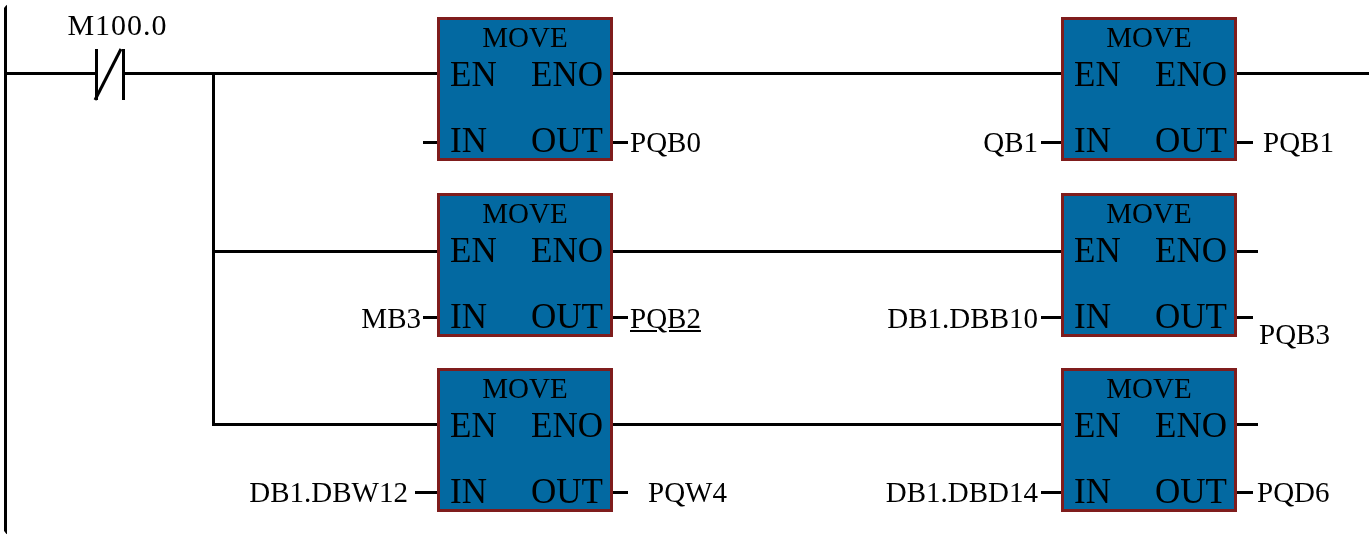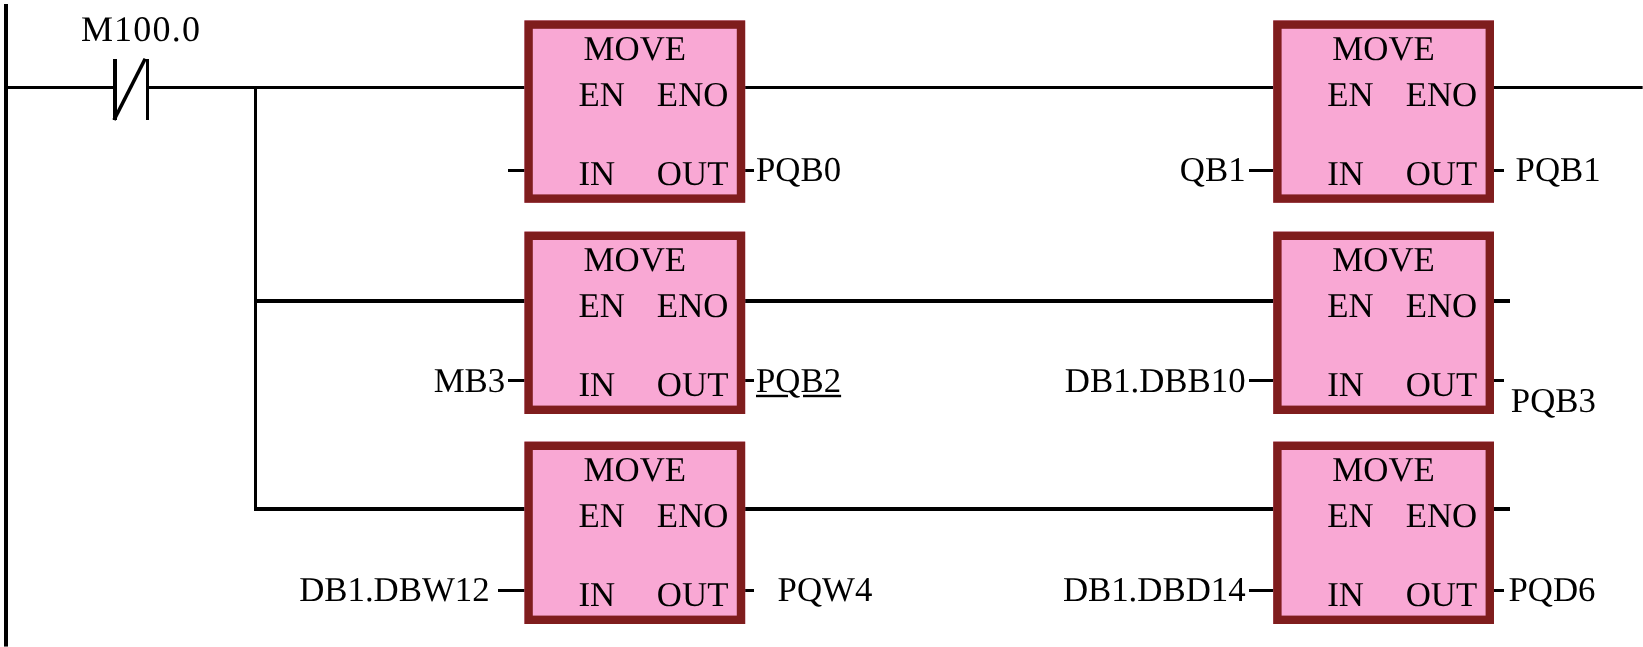--- a/index.html
+++ b/index.html
@@ -8,56 +8,56 @@
     background: #ffffff;
   }
   .stage {
     position: relative;
     width: 1369px;
     height: 539px;
     background: #ffffff;
     color: #000000;
     font-family: "Liberation Serif", "DejaVu Serif", serif;
     overflow: hidden;
+    border-radius: 20px;
   }
   .wires {
     position: absolute;
     left: 0;
     top: 0;
   }
   .move-block {
     position: absolute;
     width: 170px;
     height: 138px;
-    border: 7px solid #7f1d1d;
-    background: #f9a8d4;
+    border: 3px solid #7f1d1d;
+    background: #0369a1;
     box-sizing: content-box;
     text-decoration: underline;
   }
   .b0 { left: 437px; top: 17px; }
   .b1 { left: 1061px; top: 17px; }
   .b2 { left: 437px; top: 193px; }
   .b3 { left: 1061px; top: 193px; }
   .b4 { left: 437px; top: 368px; }
   .b5 { left: 1061px; top: 368px; }
   .blk-title {
     position: absolute;
     top: 0px;
     left: 0;
     width: 100%;
     text-align: center;
     font-size: 29px;
     line-height: 34px;
   }
   .pin {
     position: absolute;
-    font-size: 29px;
+    font-size: 35px;
     line-height: 36px;
     white-space: nowrap;
-    margin-left: 28px;
   }
   .pin-en  { left: 10px;  top: 37px; }
   .pin-eno { right: 7px;  top: 37px; }
   .pin-in  { left: 10px;  top: 103px; }
   .pin-out { right: 7px;  top: 103px; }
   .operand {
     position: absolute;
     font-size: 29px;
     line-height: 38px;
     white-space: nowrap;

